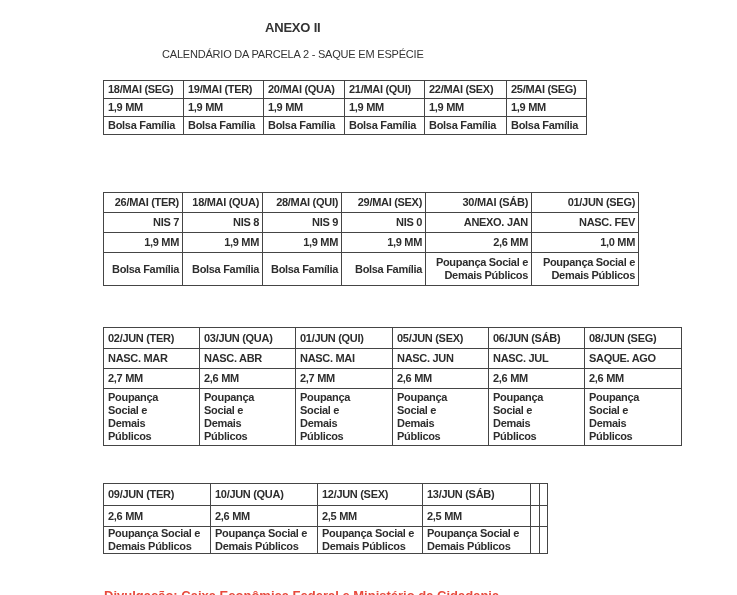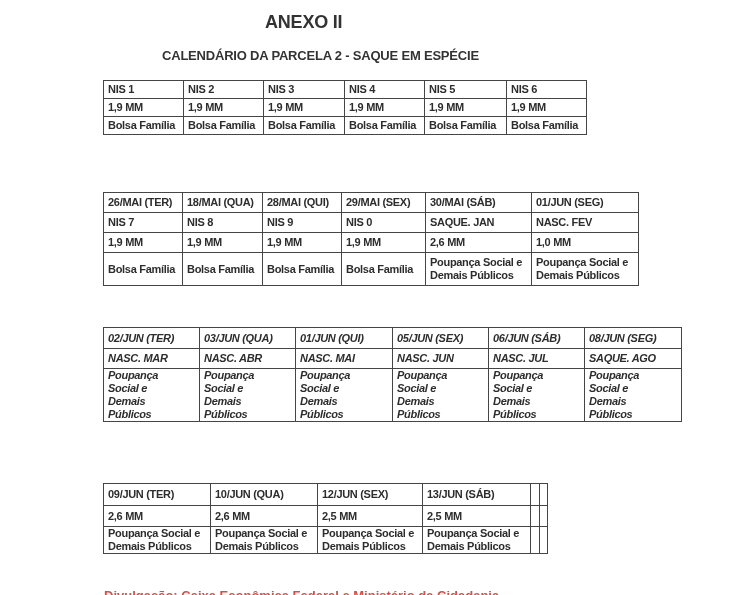--- a/index.html
+++ b/index.html
@@ -8,49 +8,49 @@
     background:#ffffff;
     overflow:hidden;
     position:relative;
     font-family:"Liberation Sans", sans-serif;
     color:#2d2d2d;
   }
   .page{
     position:absolute;left:0;top:0;width:737px;height:595px;overflow:hidden;background:#fff;
   }
   .doc-title{
-    position:absolute;left:265px;top:12px;
-    font-size:18px;font-weight:700;letter-spacing:-0.2px;color:#333;
+    position:absolute;left:265px;top:20px;
+    font-size:13px;font-weight:700;letter-spacing:-0.2px;color:#333;
     white-space:pre;
   }
   .doc-subtitle{
     position:absolute;left:162px;top:48px;
-    font-size:13px;font-weight:700;letter-spacing:-0.2px;color:#333;
+    font-size:11px;font-weight:400;letter-spacing:-0.2px;color:#333;
     white-space:pre;
   }
   table.cal{
     position:absolute;
     border-collapse:collapse;
     table-layout:fixed;
   }
   table.cal td{
     border:1px solid #454545;
     font-size:11px;font-weight:700;letter-spacing:-0.3px;
     line-height:13px;
     padding:0 3px 0 4px;
     vertical-align:middle;
     white-space:pre;
     overflow:hidden;
     color:#2d2d2d;
   }
   .t1{left:103px;top:80px;}
   .t1 tr{height:18px;} .t1 tr:nth-child(4){height:20px;}
   .t2{left:103px;top:192px;}
-  .t2 tr{height:20px;} .t2 tr:nth-child(4){height:33px;}
-  .t3{left:103px;top:327px;font-style:italic;}
+  .t2 tr{height:20px;text-align:right;} .t2 tr:nth-child(4){height:33px;}
+  .t3{left:103px;top:327px;}
   .t3 tr{height:20px;} .t3 tr:nth-child(1){height:21px;} .t3 tr:nth-child(4){height:57px;}
   .t4{left:103px;top:483px;}
   .t4 tr:nth-child(1){height:22px;} .t4 tr:nth-child(2){height:21px;}
   .t4 tr:nth-child(3){height:20px;} .t4 tr:nth-child(4){height:32px;}
   .clipped-caption{
     position:absolute;left:104px;top:588px;
     font-size:13px;font-weight:700;
     color:#e8493c;
     white-space:pre;
     text-decoration:none;
@@ -69,26 +69,26 @@
     <colgroup>
       <col style="width:80px">
         <col style="width:80px">
         <col style="width:81px">
       <col style="width:80px">
         <col style="width:82px">
         <col style="width:80px">
     </colgroup>
     <tbody>
         <tr>
-          <td>NIS 1</td>
-          <td>NIS 2</td>
-          <td>NIS 3</td>
-          <td>NIS 4</td>
-          <td>NIS 5</td>
-          <td>NIS 6</td>
+          <td>18/MAI (SEG)</td>
+          <td>19/MAI (TER)</td>
+          <td>20/MAI (QUA)</td>
+          <td>21/MAI (QUI)</td>
+          <td>22/MAI (SEX)</td>
+          <td>25/MAI (SEG)</td>
         </tr>
         <tr>
           <td>1,9 MM</td>
           <td>1,9 MM</td>
           <td>1,9 MM</td>
           <td>1,9 MM</td>
           <td>1,9 MM</td>
           <td>1,9 MM</td>
         </tr>
         <tr>
@@ -118,21 +118,21 @@
           <td>28/MAI (QUI)</td>
           <td>29/MAI (SEX)</td>
           <td>30/MAI (SÁB)</td>
           <td>01/JUN (SEG)</td>
         </tr>
         <tr>
           <td>NIS 7</td>
           <td>NIS 8</td>
           <td>NIS 9</td>
           <td>NIS 0</td>
-          <td>SAQUE. JAN</td>
+          <td>ANEXO. JAN</td>
           <td>NASC. FEV</td>
         </tr>
         <tr>
           <td>1,9 MM</td>
           <td>1,9 MM</td>
           <td>1,9 MM</td>
           <td>1,9 MM</td>
           <td>2,6 MM</td>
           <td>1,0 MM</td>
         </tr>
@@ -169,20 +169,28 @@
         </tr>
         <tr>
           <td>NASC. MAR</td>
           <td>NASC. ABR</td>
           <td>NASC. MAI</td>
           <td>NASC. JUN</td>
           <td>NASC. JUL</td>
           <td>SAQUE. AGO</td>
         </tr>
         <tr>
+          <td>2,7 MM</td>
+          <td>2,6 MM</td>
+          <td>2,7 MM</td>
+          <td>2,6 MM</td>
+          <td>2,6 MM</td>
+          <td>2,6 MM</td>
+        </tr>
+        <tr>
           <td>Poupança
 Social e
 Demais
 Públicos</td>
           <td>Poupança
 Social e
 Demais
 Públicos</td>
           <td>Poupança
 Social e

